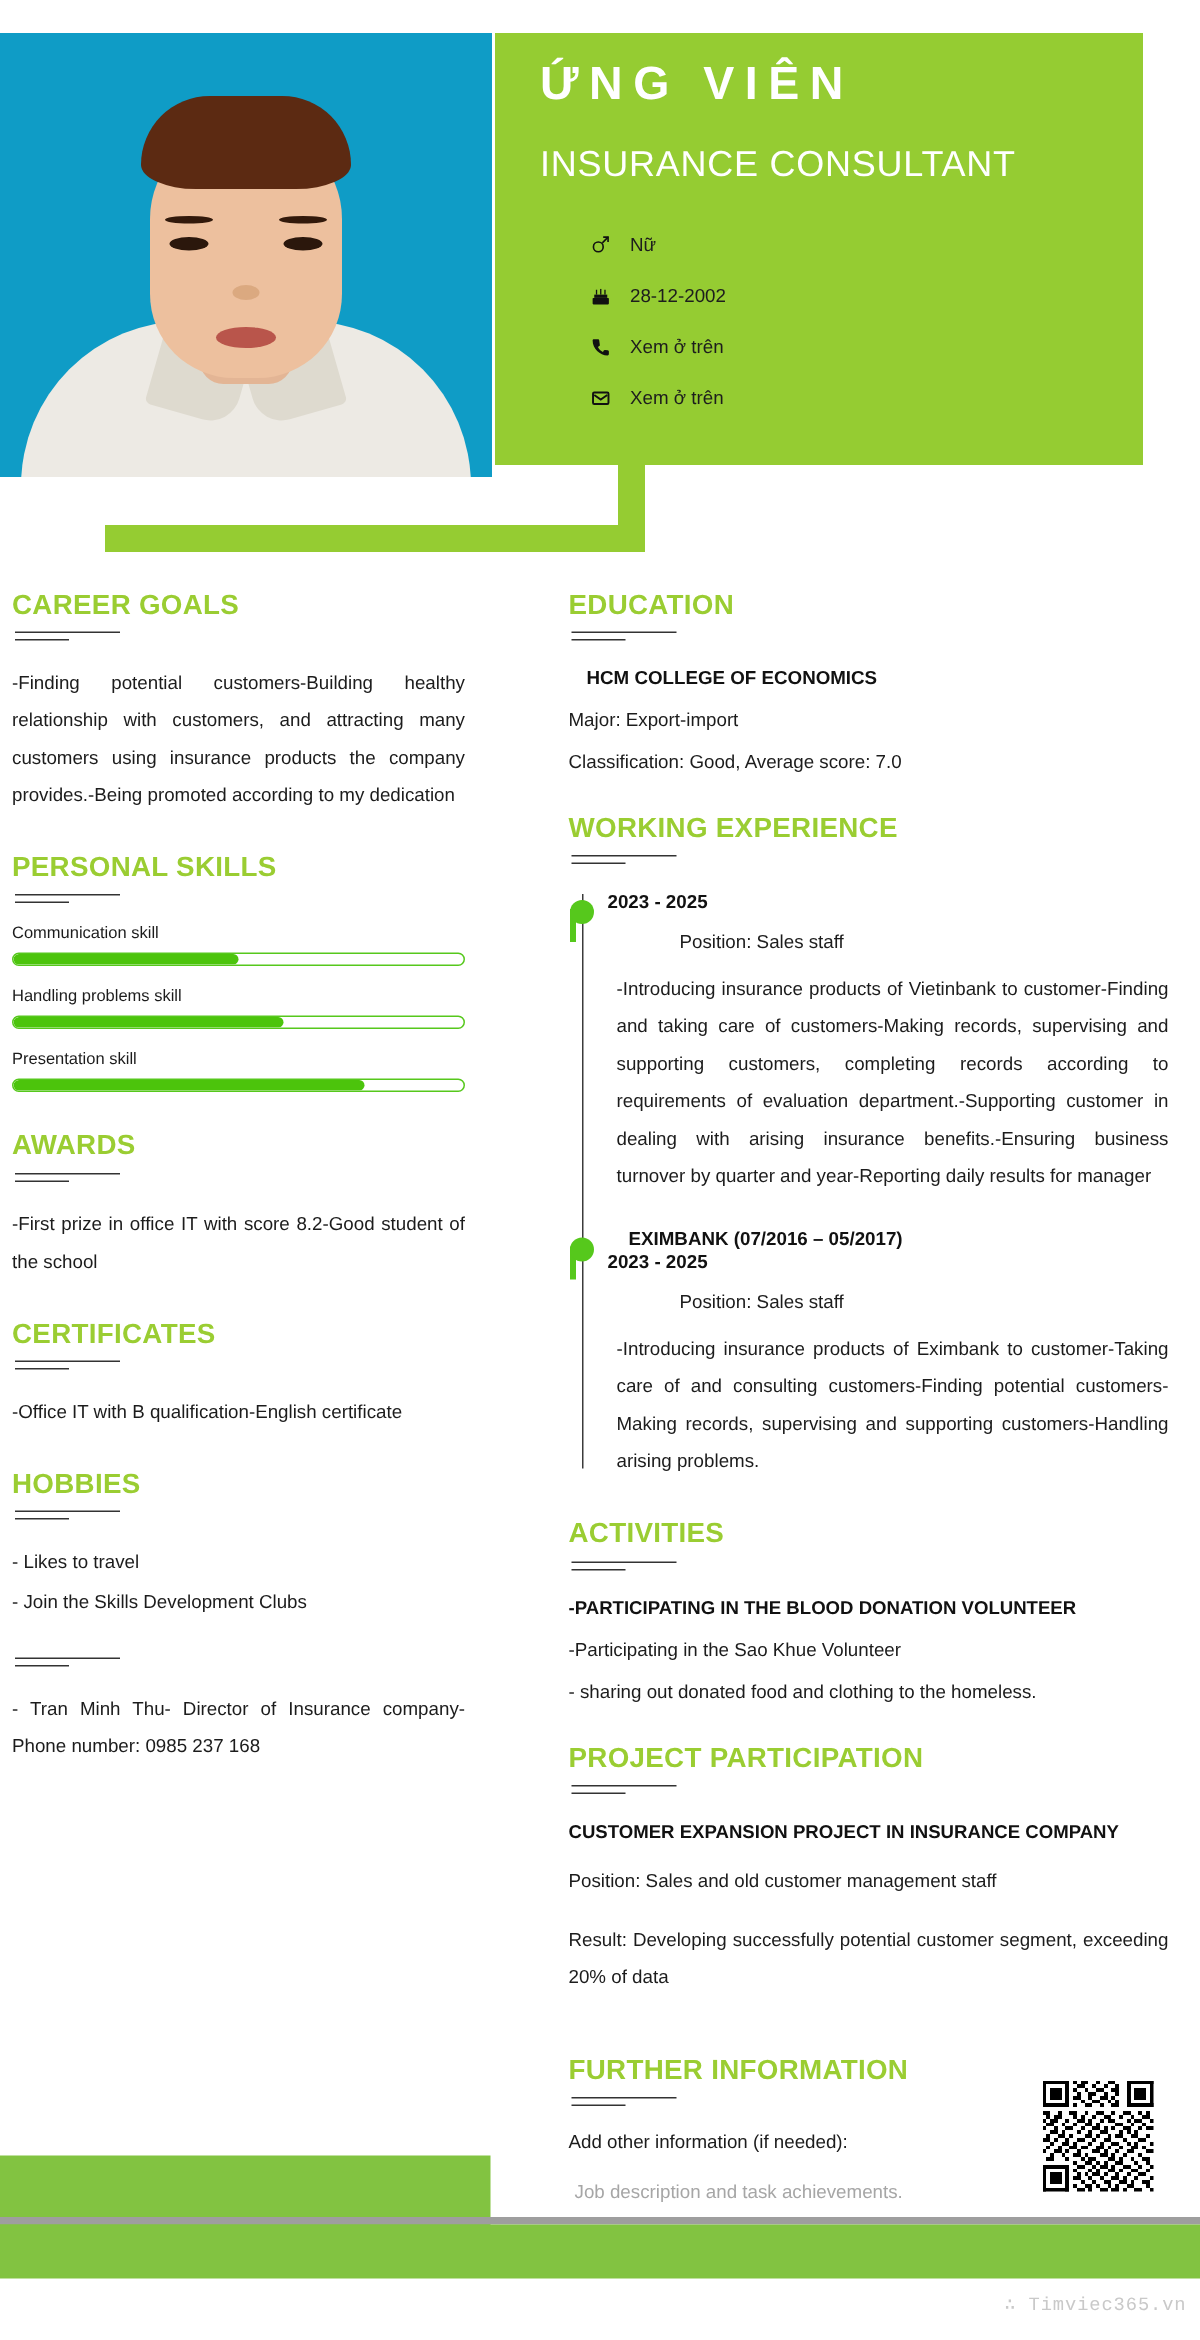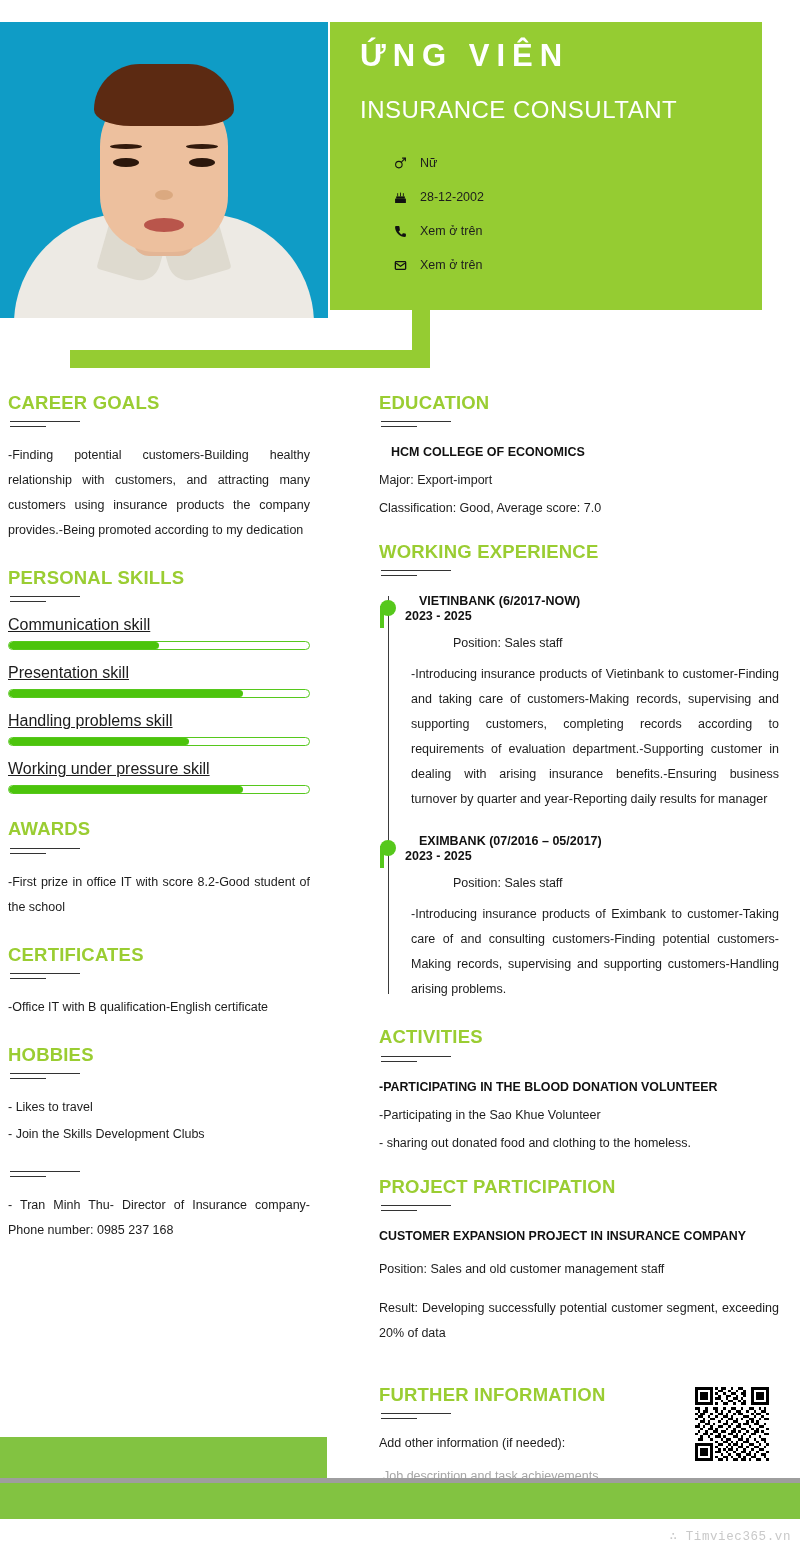--- a/index.html
+++ b/index.html
@@ -190,24 +190,23 @@
     color: #1c1c1c;
     text-align: justify;
   }
   .body-text.left-align { text-align: left; }
 
   .block { margin-bottom: 24px; }
 
   
   .skill { margin-top: 14px; }
   .skill-label {
-    font-size: 16px;
+    font-size: 11px;
     color: #1c1c1c;
     margin-bottom: 7px;
-    text-decoration: underline;
   }
   .bar-track {
     height: 9px;
     border: 1px solid #56c81c;
     border-radius: 6px;
     background: #ffffff;
     overflow: hidden;
   }
   .bar-fill {
     height: 100%;
@@ -450,33 +449,27 @@
       <div class="sec-title">PERSONAL SKILLS</div>
       <div class="sec-rule"></div>
       <div id="skills-host">
           <div class="skill">
             <div class="skill-label">Communication skill</div>
             <div class="bar-track">
               <div class="bar-fill" style="width: 50%;"></div>
             </div>
           </div>
           <div class="skill">
-            <div class="skill-label">Presentation skill</div>
-            <div class="bar-track">
-              <div class="bar-fill" style="width: 78%;"></div>
-            </div>
-          </div>
-          <div class="skill">
             <div class="skill-label">Handling problems skill</div>
             <div class="bar-track">
               <div class="bar-fill" style="width: 60%;"></div>
             </div>
           </div>
           <div class="skill">
-            <div class="skill-label">Working under pressure skill</div>
+            <div class="skill-label">Presentation skill</div>
             <div class="bar-track">
               <div class="bar-fill" style="width: 78%;"></div>
             </div>
           </div>
         </div>
     </div>
 
     <div class="block">
       <div class="sec-title">AWARDS</div>
       <div class="sec-rule"></div>
@@ -512,21 +505,20 @@
       <div class="edu-line">Classification: Good, Average score: 7.0</div>
     </div>
 
     <div class="block" style="margin-top:26px">
       <div class="sec-title">WORKING EXPERIENCE</div>
       <div class="sec-rule"></div>
       <div class="timeline" id="timeline-host">
           <div class="tl-item">
             <div class="tl-stem"></div>
             <div class="tl-dot"></div>
-            <div class="tl-company">VIETINBANK (6/2017-NOW)</div>
             <div class="tl-years">2023 - 2025</div>
             <div class="tl-position">Position: Sales staff</div>
             <div class="tl-desc">-Introducing insurance products of Vietinbank to customer-Finding and taking care of customers-Making records, supervising and supporting customers, completing records according to requirements of evaluation department.-Supporting customer in dealing with arising insurance benefits.-Ensuring business turnover by quarter and year-Reporting daily results for manager</div>
           </div>
           <div class="tl-item">
             <div class="tl-stem"></div>
             <div class="tl-dot"></div>
             <div class="tl-company">EXIMBANK (07/2016 – 05/2017)</div>
             <div class="tl-years">2023 - 2025</div>
             <div class="tl-position">Position: Sales staff</div>

